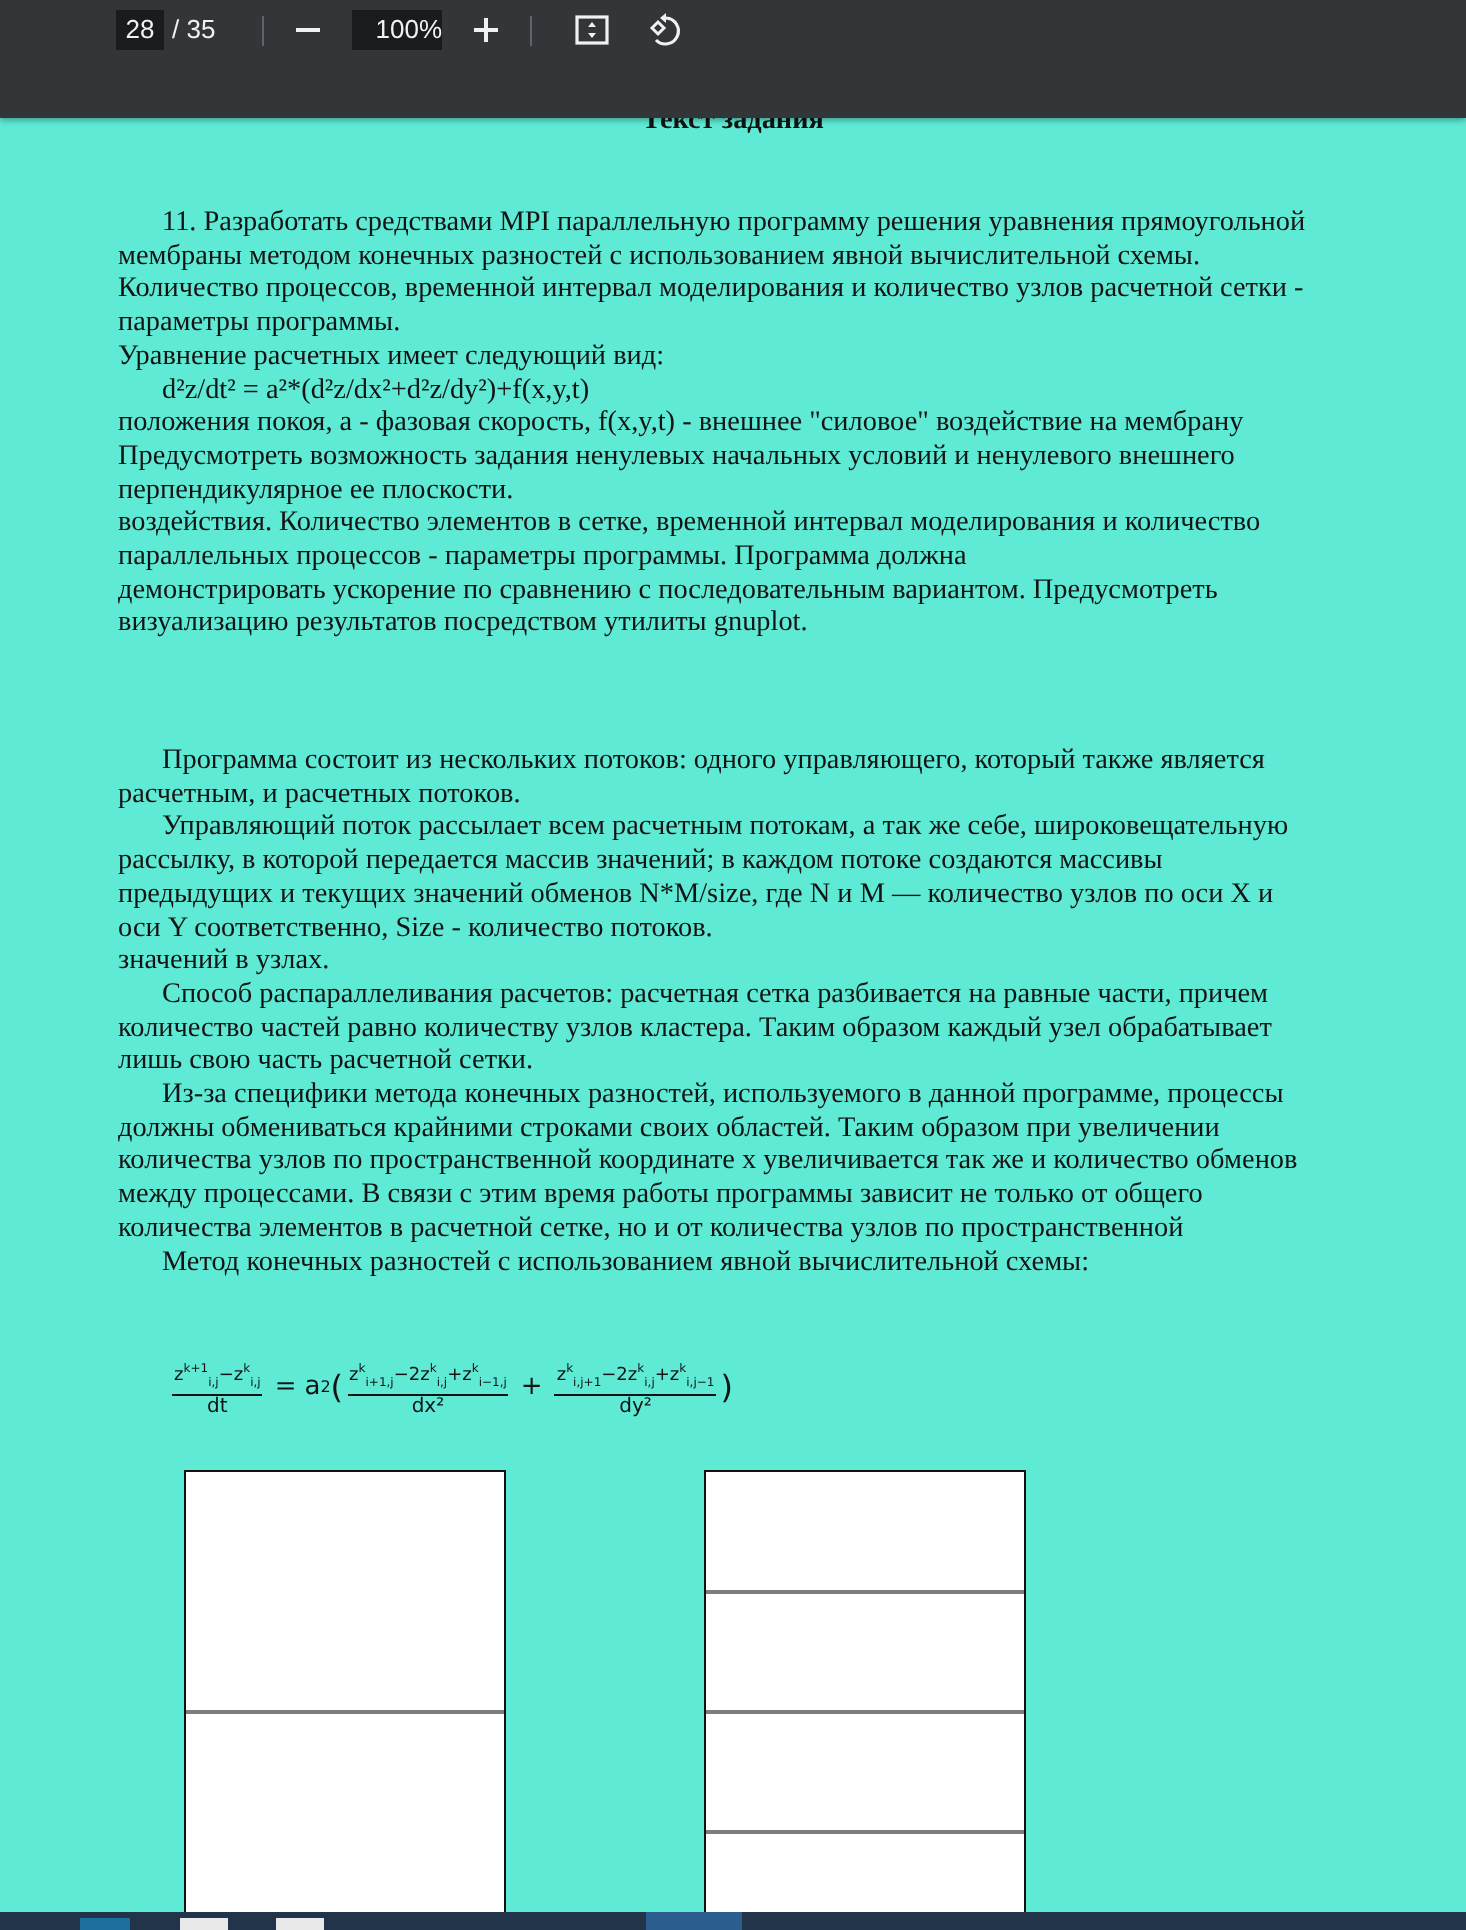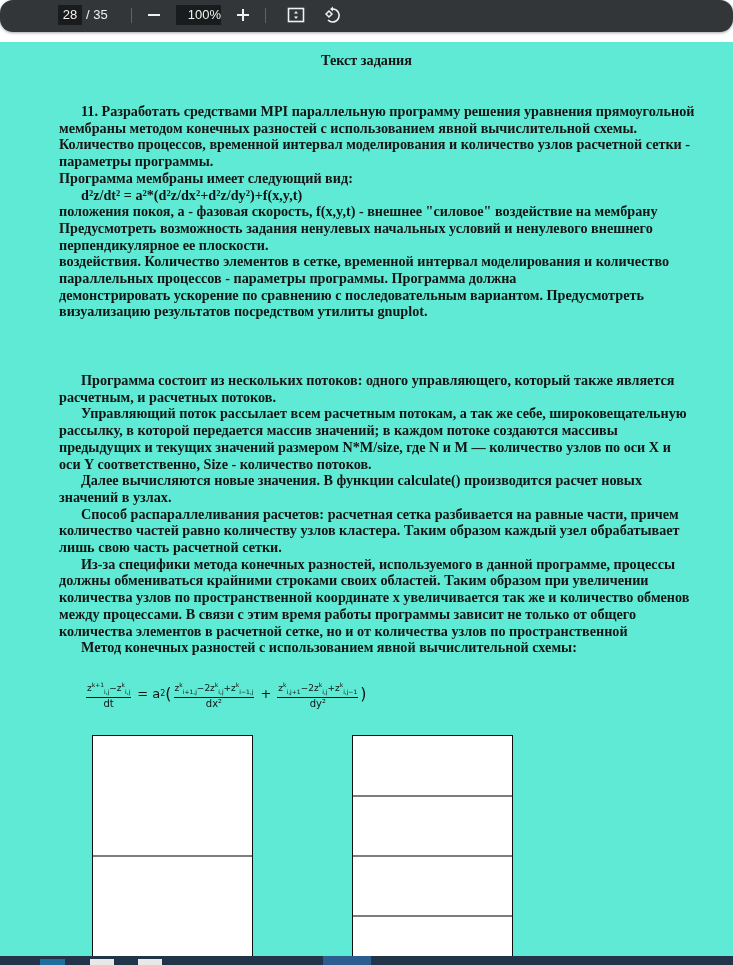--- a/index.html
+++ b/index.html
@@ -1,26 +1,25 @@
 <!DOCTYPE html>
 <html><head>
 <meta charset="utf-8">
 <style>
   * { box-sizing: border-box; margin: 0; padding: 0; }
   html, body { width: 733px; height: 965px; overflow: hidden; background: #ffffff; }
   body { position: relative; font-family: "Liberation Serif", serif; color: #111; }
 
   
   .toolbar {
-    position: absolute; left: 0; top: 0; width: 733px; height: 32px;
+    position: absolute; left: 0; top: 0; width: 733px; height: 59px;
     background: #323639; color: #f1f1f1;
     font-family: "Liberation Sans", sans-serif;
     box-shadow: 0 1px 3px rgba(0,0,0,0.35);
     z-index: 5;
-    border-radius: 13px;
   }
   .tb-page-input {
     position: absolute; left: 58px; top: 5px; width: 24px; height: 20px;
     background: #191b1c; color: #f1f1f1; font-size: 13px; line-height: 20px;
     text-align: center; border: none;
   }
   .tb-page-total { position: absolute; left: 86px; top: 5px; font-size: 13px; line-height: 20px; color: #f1f1f1; }
   .tb-sep { position: absolute; top: 8px; width: 1px; height: 15px; background: #5f6368; }
   .tb-btn {
     position: absolute; top: 3px; width: 26px; height: 24px;
@@ -31,21 +30,21 @@
     background: #191b1c; color: #f1f1f1; font-size: 13px; line-height: 20px; text-align: right;
   }
 
   
   .page {
     position: absolute; left: 0; top: 42px; width: 733px; height: 914px; background: #5eead4;
     font-size: 14.2px; line-height: 16.7px; color: #141414;
   }
   .heading { position: absolute; left: 0; width: 733px; text-align: center; font-weight: bold; font-size: 14.2px; }
   .para { position: absolute; left: 59px; width: 630px; }
-  .para .line { white-space: nowrap; display: block; font-weight: bold; }
+  .para .line { white-space: nowrap; display: block; }
   .indent { padding-left: 22px; }
 
   
   .formula {
     position: absolute; left: 84px; top: 634px; height: 36px;
     display: flex; align-items: center; font-family: "DejaVu Sans", sans-serif; font-size: 13px;
   }
   .frac { display: inline-flex; flex-direction: column; align-items: center; margin: 0 2px; }
   .frac .num { font-size: 9px; padding: 0 1px; border-bottom: 1px solid #111; line-height: 13px; }
   .frac .den { font-size: 10px; line-height: 12px; }
@@ -98,40 +97,39 @@
 </div>
 
 <div class="page">
   <div class="heading" style="top:10px;">Текст задания</div>
 
   <div class="para" style="top:61px;">
     <span class="line indent">11. Разработать средствами MPI параллельную программу решения уравнения прямоугольной</span>
     <span class="line">мембраны методом конечных разностей с использованием явной вычислительной схемы.</span>
     <span class="line">Количество процессов, временной интервал моделирования и количество узлов расчетной сетки -</span>
     <span class="line">параметры программы.</span>
-    <span class="line">Программа мембраны имеет следующий вид:</span>
+    <span class="line">Уравнение расчетных имеет следующий вид:</span>
     <span class="line indent">d²z/dt² = a²*(d²z/dx²+d²z/dy²)+f(x,y,t)</span>
     <span class="line">положения покоя, a - фазовая скорость, f(x,y,t) - внешнее "силовое" воздействие на мембрану</span>
     <span class="line">Предусмотреть возможность задания ненулевых начальных условий и ненулевого внешнего</span>
     <span class="line">перпендикулярное ее плоскости.</span>
     <span class="line">воздействия. Количество элементов в сетке, временной интервал моделирования и количество</span>
     <span class="line">параллельных процессов - параметры программы. Программа должна</span>
     <span class="line">демонстрировать ускорение по сравнению с последовательным вариантом. Предусмотреть</span>
     <span class="line">визуализацию результатов посредством утилиты gnuplot.</span>
   </div>
 
 
   <div class="para" style="top:330px;">
     <span class="line indent">Программа состоит из нескольких потоков: одного управляющего, который также является</span>
     <span class="line">расчетным, и расчетных потоков.</span>
     <span class="line indent">Управляющий поток рассылает всем расчетным потокам, а так же себе, широковещательную</span>
     <span class="line">рассылку, в которой передается массив значений; в каждом потоке создаются массивы</span>
-    <span class="line">предыдущих и текущих значений размером N*M/size, где N и M — количество узлов по оси X и</span>
+    <span class="line">предыдущих и текущих значений обменов N*M/size, где N и M — количество узлов по оси X и</span>
     <span class="line">оси Y соответственно, Size - количество потоков.</span>
-    <span class="line indent">Далее вычисляются новые значения. В функции calculate() производится расчет новых</span>
     <span class="line">значений в узлах.</span>
     <span class="line indent">Способ распараллеливания расчетов: расчетная сетка разбивается на равные части, причем</span>
     <span class="line">количество частей равно количеству узлов кластера. Таким образом каждый узел обрабатывает</span>
     <span class="line">лишь свою часть расчетной сетки.</span>
     <span class="line indent">Из-за специфики метода конечных разностей, используемого в данной программе, процессы</span>
     <span class="line">должны обмениваться крайними строками своих областей. Таким образом при увеличении</span>
     <span class="line">количества узлов по пространственной координате x увеличивается так же и количество обменов</span>
     <span class="line">между процессами. В связи с этим время работы программы зависит не только от общего</span>
     <span class="line">количества элементов в расчетной сетке, но и от количества узлов по пространственной</span>
     <span class="line indent">Метод конечных разностей с использованием явной вычислительной схемы:</span>

